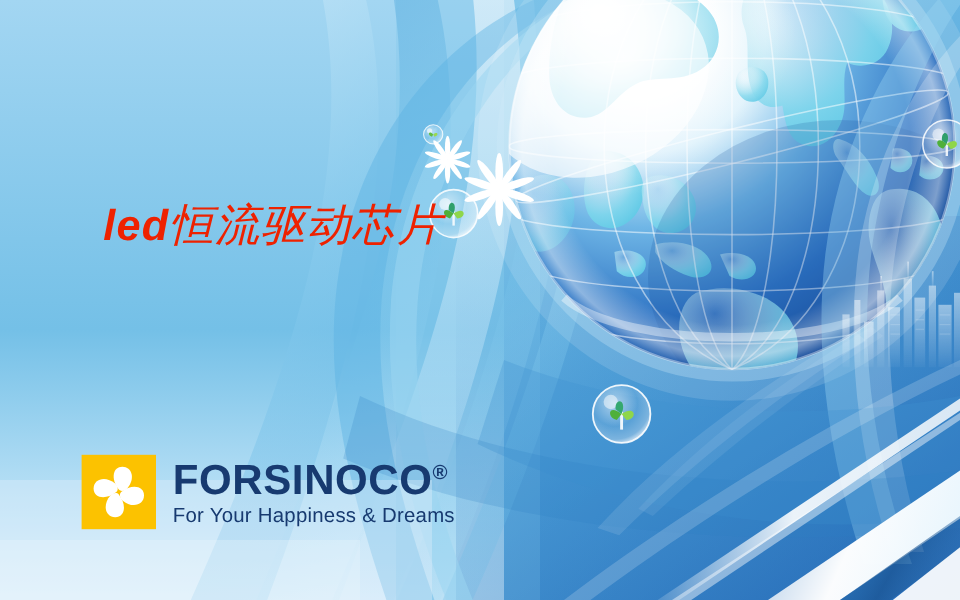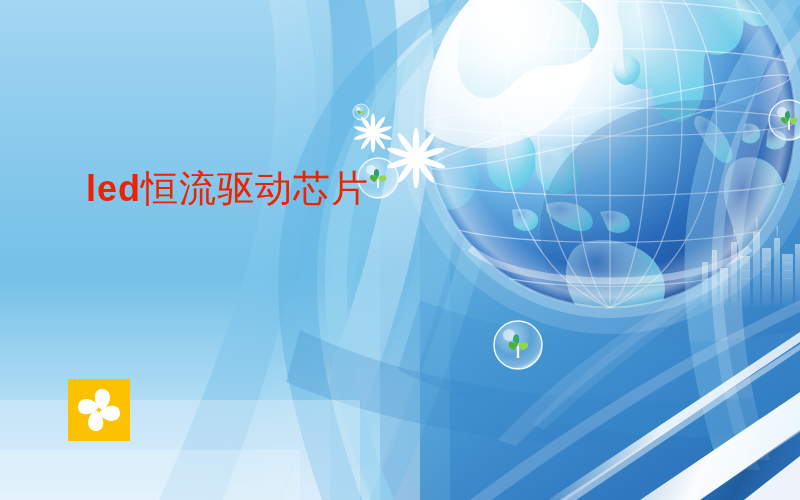--- a/index.html
+++ b/index.html
@@ -25,21 +25,21 @@
   .hl-line{
     position:absolute;
     color:#ee2200;
     font-family:"Liberation Serif","DejaVu Serif",serif;
     font-size:37px;
     font-weight:400;
     letter-spacing:1px;
     white-space:nowrap;
     line-height:1;
   }
-  .hl-line.l1{left:86px;top:170px;}
+  .hl-line.l1{left:86px;top:170px;font-style:italic;}
   .hl-line.l2{left:98px;top:232px;}
   .hl-latin{
     font-family:"Liberation Sans","DejaVu Sans",sans-serif;
     font-weight:700;
     font-size:36px;
   }
 
   
   .logo{
     position:absolute;
@@ -443,15 +443,19 @@
     <div class="logo-mark">
       <svg viewBox="0 0 62 62">
         <g fill="#ffffff">
           <path d="M 31 29 C 24 20 26 10 34 10 C 42 10 45 20 38 28 C 36 30 33 31 31 29 Z"></path>
           <path d="M 33 31 C 42 24 52 26 52 34 C 52 42 42 45 34 38 C 32 36 31 33 33 31 Z"></path>
           <path d="M 31 33 C 38 42 36 52 28 52 C 20 52 17 42 24 34 C 26 32 29 31 31 33 Z"></path>
           <path d="M 29 31 C 20 38 10 36 10 28 C 10 20 20 17 28 24 C 30 26 31 29 29 31 Z"></path>
         </g>
       </svg>
     </div>
+    <div class="logo-text">
+      <div class="logo-word"><span>FORSINOCO</span><span class="reg">®</span></div>
+      <div class="logo-tag">For Your Happiness &amp; Dreams</div>
+    </div>
   </div>
 
 </div>
 
 </body></html>

